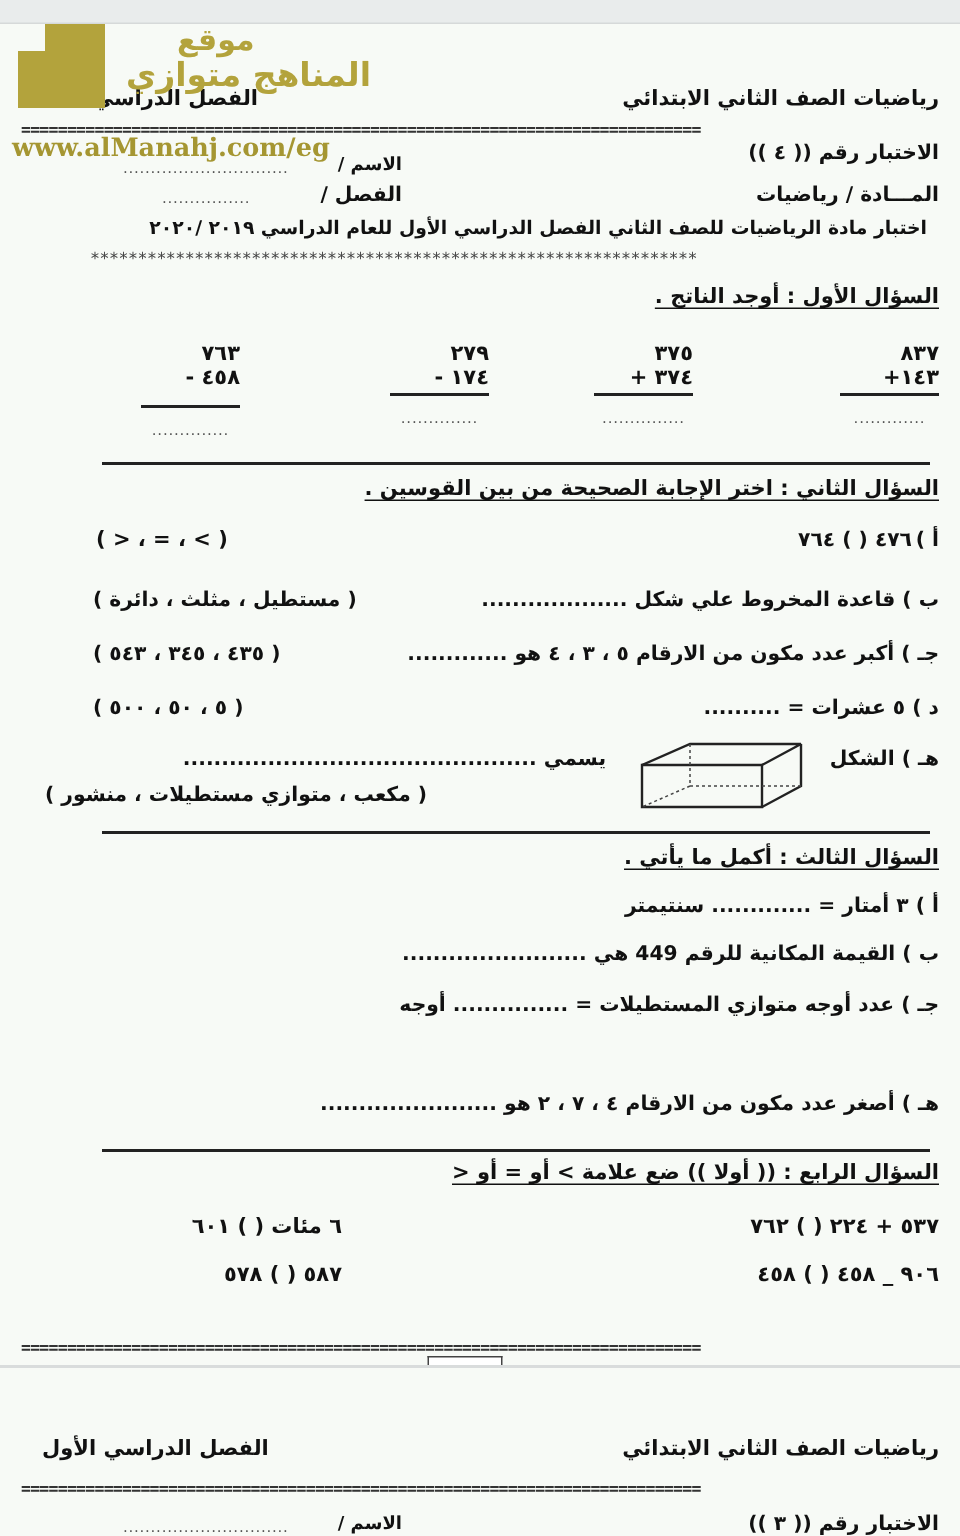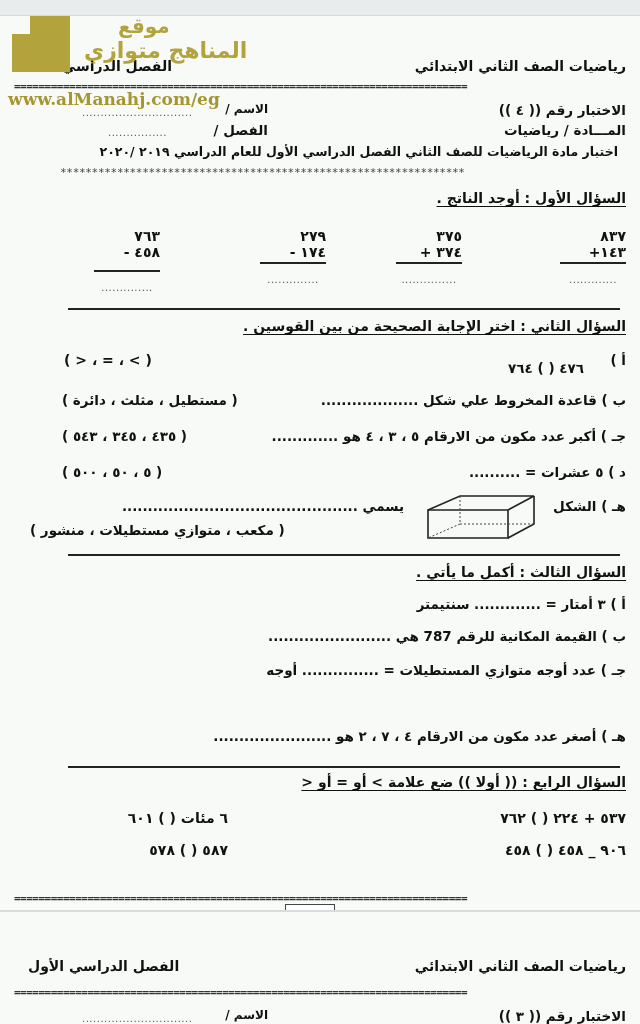--- a/index.html
+++ b/index.html
@@ -35,21 +35,21 @@
 
   <div class="logo-sq" style="left:30px; top:0px; width:40px; height:56px;"></div>
   <div class="logo-sq" style="left:12px; top:18px; width:36px; height:38px;"></div>
   <div class="logo-text" style="left:118px; top:-2px; font-size:20px;">موقع</div>
   <div class="logo-text" style="left:84px; top:22px; font-size:22px;">المناهج متوازي</div>
 
   <div class="abs eqline" style="left:14px; top:64px; width:612px;">==========================================================================</div>
 
   <div class="url" style="left:8px; top:73px;">www.alManahj.com/eg</div>
 
-  <div class="abs rtl line" style="right:14px; top:86px;">الاختبار رقم (( ٤ ))</div>
+  <div class="abs rtl line" style="right:14px; top:78px;">الاختبار رقم (( ٤ ))</div>
   <div class="abs rtl line" style="right:372px; top:86px; font-size:12px;">الاسم /</div>
   <div class="abs dots" style="left:82px; top:91px;">..............................</div>
 
   <div class="abs rtl line" style="right:14px; top:106px;">المـــادة / رياضيات</div>
   <div class="abs rtl line" style="right:372px; top:106px;">الفصل /</div>
   <div class="abs dots" style="left:108px; top:111px;">................</div>
 
   <div class="abs rtl" style="right:22px; top:128px; font-size:12.5px; font-weight:bold;">اختبار مادة الرياضيات للصف الثاني الفصل الدراسي الأول للعام الدراسي ٢٠١٩ /٢٠٢٠</div>
   <div class="abs starline" style="left:60px; top:150px; width:566px;">****************************************************************</div>
 
@@ -74,21 +74,21 @@
     <div class="num">٧٦٣</div>
     <div class="num" style="border-bottom:2px solid #222; padding-bottom:10px;">٤٥٨ -</div>
     <div class="dots" style="text-align:center; margin-top:10px;">..............</div>
   </div>
 
   <div class="hr" style="left:68px; top:292px; width:552px;"></div>
 
   <div class="abs rtl q-title" style="right:14px; top:302px;">السؤال الثاني : اختر الإجابة الصحيحة من بين القوسين .</div>
 
   <div class="abs rtl line" style="right:14px; top:336px;">أ )</div>
-  <div class="abs rtl line" style="right:56px; top:336px; direction:ltr;margin-top:8px;"><span style="direction:rtl; unicode-bidi:plaintext;">٤٧٦ (     ) ٧٦٤</span></div>
+  <div class="abs rtl line" style="right:32px; top:336px; direction:ltr;"><span style="direction:rtl; unicode-bidi:plaintext;">٤٧٦ (     ) ٧٦٤</span></div>
   <div class="abs line" style="left:64px; top:336px; font-size:14px;">( &gt;  ،  =  ،  &lt;  )</div>
 
   <div class="abs rtl line" style="left:62px; top:376px;">( مستطيل ، مثلث  ، دائرة )</div>
   <div class="abs rtl line" style="right:14px; top:376px;"><span>ب )</span> <span>قاعدة المخروط علي شكل ...................</span></div>
 
   <div class="abs rtl line" style="right:14px; top:412px;"><span>جـ )</span> <span>أكبر عدد مكون من الارقام ٥ ، ٣ ، ٤ هو .............</span></div>
   <div class="abs rtl line" style="left:62px; top:412px;">( ٤٣٥  ،  ٣٤٥  ،  ٥٤٣ )</div>
 
   <div class="abs rtl line" style="right:14px; top:448px;"><span>د )</span> <span>٥ عشرات = ..........</span></div>
   <div class="abs rtl line" style="left:62px; top:448px;">(  ٥   ،  ٥٠  ،  ٥٠٠ )</div>
@@ -107,21 +107,21 @@
     </g>
   </svg>
   <div class="abs rtl line" style="right:236px; top:482px;">يسمي ..............................................</div>
   <div class="abs rtl line" style="left:30px; top:506px;">( مكعب   ، متوازي مستطيلات   ، منشور )</div>
 
   <div class="hr" style="left:68px; top:538px; width:552px;"></div>
 
   <div class="abs rtl q-title" style="right:14px; top:548px;">السؤال الثالث : أكمل ما يأتي .</div>
 
   <div class="abs rtl line" style="right:14px; top:580px;"><span>أ   )</span> <span>٣ أمتار = ............. سنتيمتر</span></div>
-  <div class="abs rtl line" style="right:14px; top:612px;"><span>ب )</span> <span>القيمة المكانية للرقم 787 هي ........................</span></div>
+  <div class="abs rtl line" style="right:14px; top:612px;"><span>ب )</span> <span>القيمة المكانية للرقم 449 هي ........................</span></div>
   <div class="abs rtl line" style="right:14px; top:646px;"><span>جـ )</span> <span>عدد أوجه متوازي المستطيلات = ............... أوجه</span></div>
   <div class="abs rtl line" style="right:14px; top:712px;"><span>هـ )</span> <span>أصغر عدد مكون من الارقام ٤ ، ٧ ، ٢ هو .......................</span></div>
 
   <div class="hr" style="left:68px; top:750px; width:552px;"></div>
 
   <div class="abs rtl q-title" style="right:14px; top:758px;">السؤال الرابع : (( أولا )) ضع علامة &gt; أو = أو &lt;</div>
 
   <div class="abs rtl line" style="right:14px; top:794px; font-size:14px;">٥٣٧ + ٢٢٤ (     ) ٧٦٢</div>
   <div class="abs rtl line" style="right:412px; top:794px; font-size:14px;">٦ مئات (     ) ٦٠١</div>
   <div class="abs rtl line" style="right:14px; top:826px; font-size:14px;">٩٠٦ _ ٤٥٨ (     ) ٤٥٨</div>

